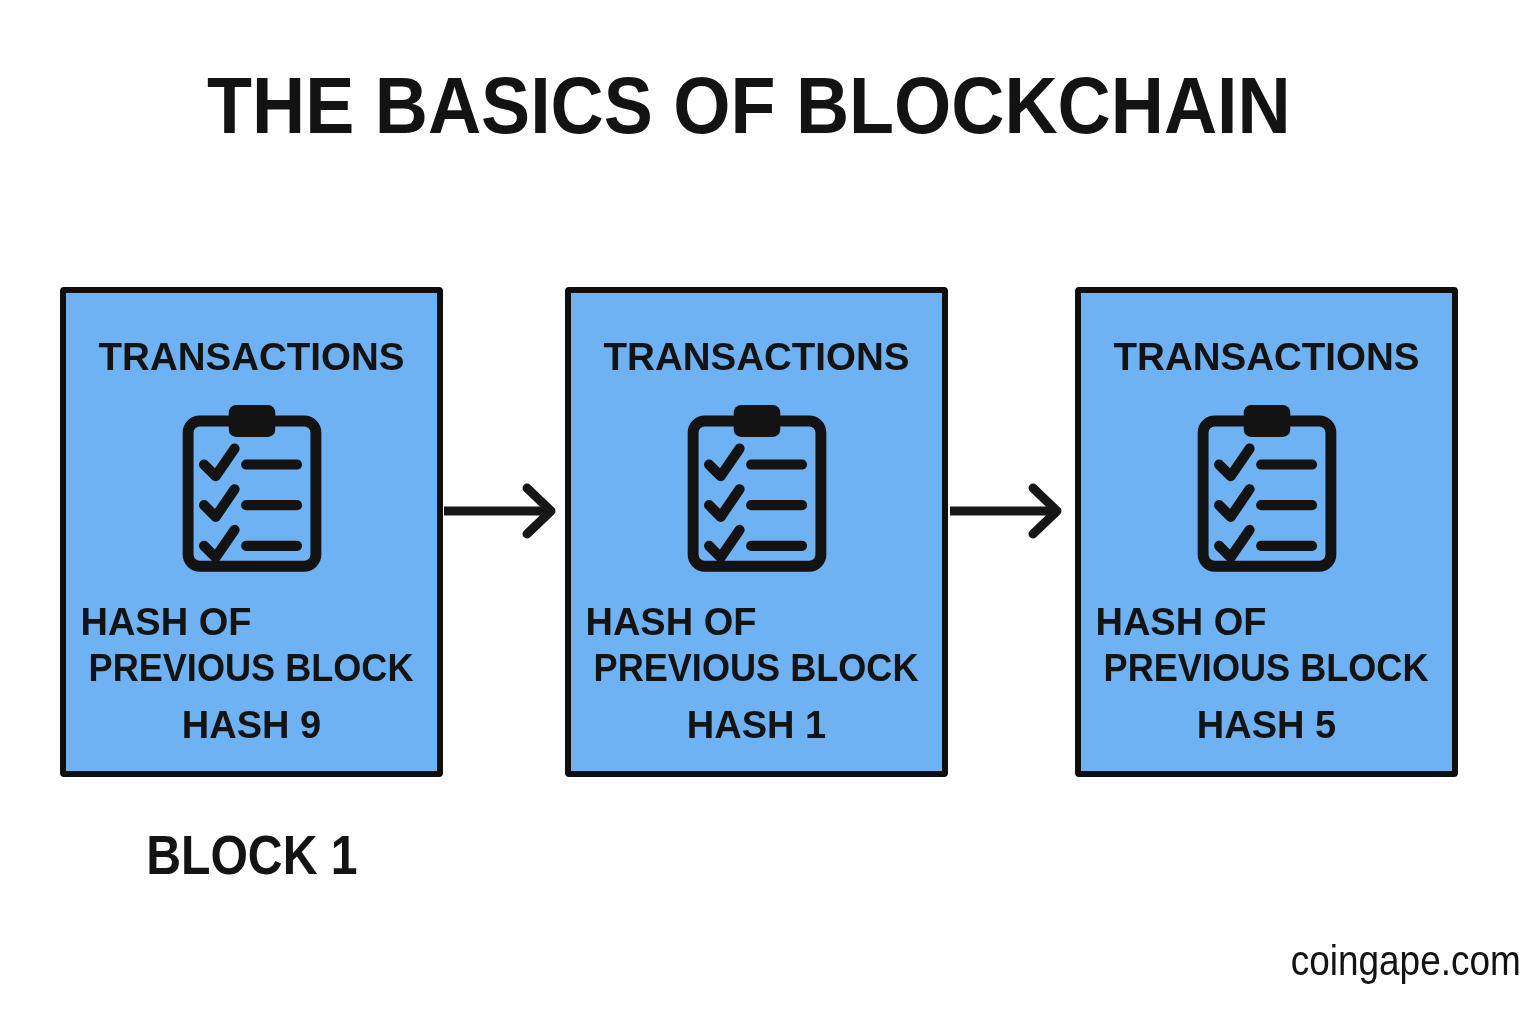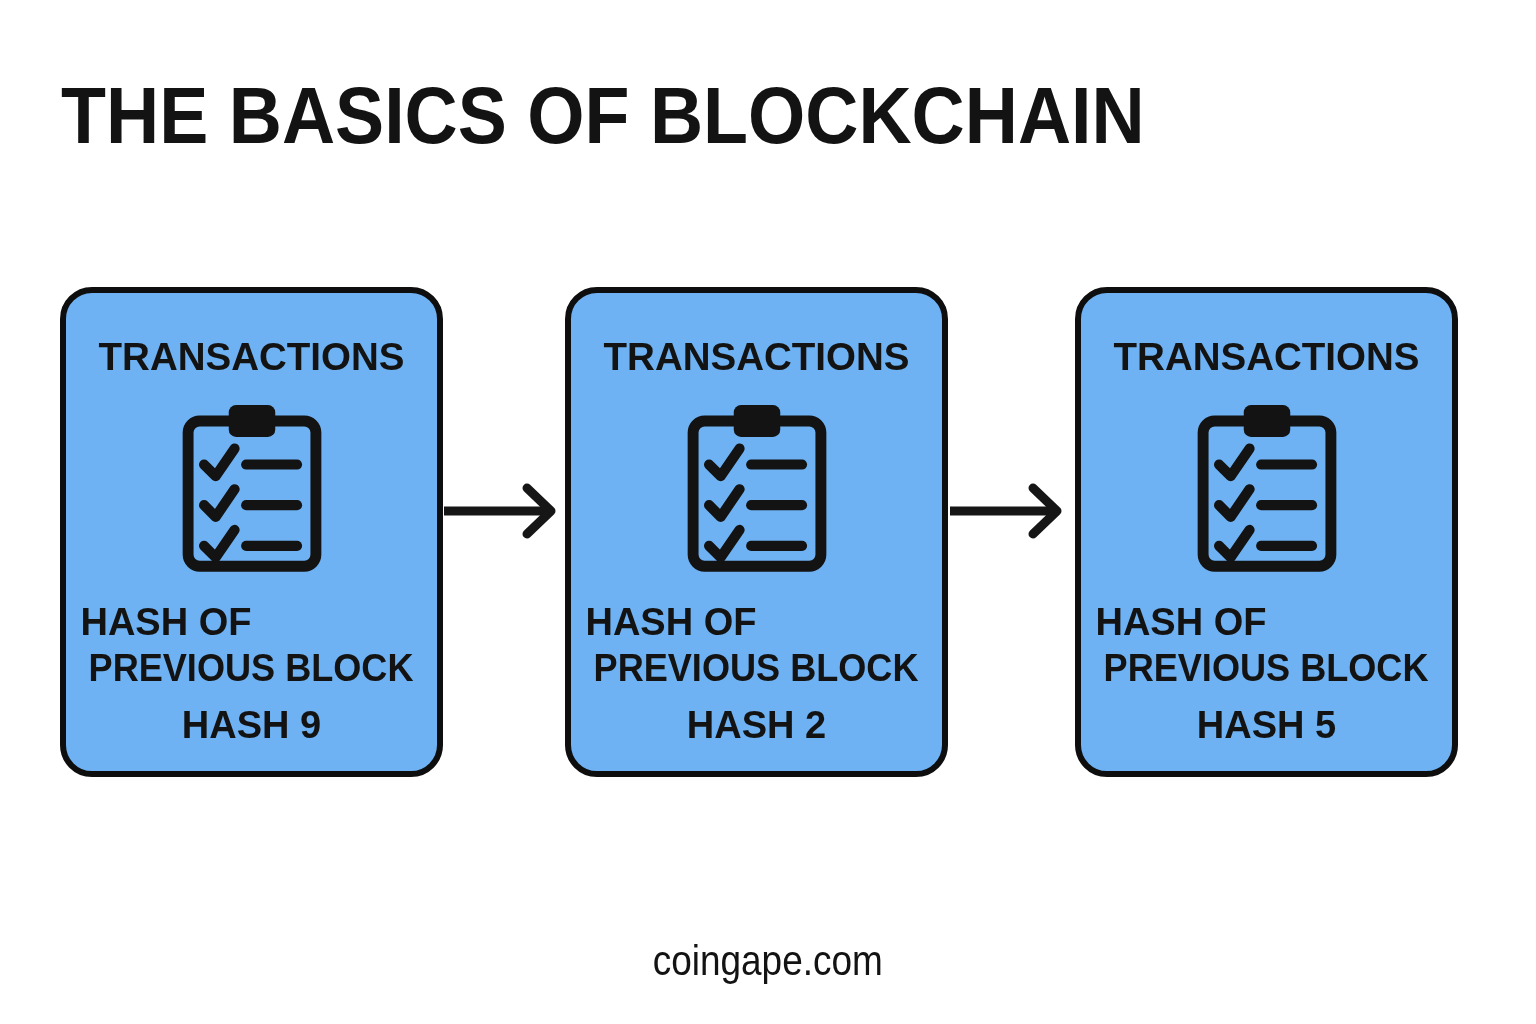--- a/index.html
+++ b/index.html
@@ -13,42 +13,42 @@
     height: 1024px;
     background: var(--background, #ffffff);
     overflow: hidden;
     color: var(--text, #131313);
   }
   .title {
     position: absolute;
     top: 62px;
     left: 0;
     width: 1489px;
-    margin: 14px;
-    text-align: left;
+    margin: 4px;
+    text-align: center;
     font-size: 80px;
     font-weight: 700;
     line-height: 1;
     letter-spacing: 0;
     white-space: nowrap;
   }
   .title .squeeze {
     display: inline-block;
     transform: scaleX(0.92);
     transform-origin: center;
   }
   .block {
     position: absolute;
     top: 287px;
     width: 383px;
     height: 490px;
     box-sizing: border-box;
     background: var(--block-fill, #6EB2F3);
     border: 6px solid var(--outline, #0E0E0E);
-    border-radius: 32px;
+    border-radius: 4px;
     display: flex;
     flex-direction: column;
     align-items: center;
   }
   .block-1 { left: 60px; }
   .block-2 { left: 565px; }
   .block-3 { left: 1075px; }
   .tx-label {
     margin-top: 45px;
     font-size: 38.5px;
@@ -106,21 +106,21 @@
     width: 124px;
     height: 60px;
   }
   .arrow-1 { left: 441px; }
   .arrow-2 { left: 947px; }
   .footer {
     position: absolute;
     top: 940px;
     left: 0;
     width: 1536px;
-    text-align: center;
+    text-align: right;
     font-size: 42px;
     font-weight: 400;
     line-height: 1;
     white-space: nowrap;
   }
   .footer .squeeze {
     display: inline-block;
     transform: scaleX(0.88);
     transform-origin: center;
   }
@@ -162,21 +162,21 @@
       <line class="icon-stroke" x1="44" y1="41" x2="79" y2="41" stroke-width="7" stroke-linecap="round"></line>
       <polyline class="icon-stroke" points="15,69 23,77 36,58" stroke-width="7" stroke-linecap="round" stroke-linejoin="round"></polyline>
       <line class="icon-stroke" x1="44" y1="69" x2="79" y2="69" stroke-width="7" stroke-linecap="round"></line>
       <polyline class="icon-stroke" points="15,97 23,105 36,86" stroke-width="7" stroke-linecap="round" stroke-linejoin="round"></polyline>
       <line class="icon-stroke" x1="44" y1="97" x2="79" y2="97" stroke-width="7" stroke-linecap="round"></line>
     </svg>
     <div class="hash-of">
       <span class="line line1">HASH OF</span>
       <span class="line line2">PREVIOUS BLOCK</span>
     </div>
-    <div class="hash-value">HASH 2</div>
+    <div class="hash-value">HASH 1</div>
   </section>
 
   <section class="block block-3">
     <div class="tx-label">TRANSACTIONS</div>
     <svg class="clipboard" viewBox="0 0 96 115">
       <rect class="icon-stroke" x="4" y="11" width="88" height="100" rx="8" stroke-width="7.5"></rect>
       <rect class="icon-fill" x="32" y="0" width="32" height="22" rx="5"></rect>
       <polyline class="icon-stroke" points="15,41 23,49 36,30" stroke-width="7" stroke-linecap="round" stroke-linejoin="round"></polyline>
       <line class="icon-stroke" x1="44" y1="41" x2="79" y2="41" stroke-width="7" stroke-linecap="round"></line>
       <polyline class="icon-stroke" points="15,69 23,77 36,58" stroke-width="7" stroke-linecap="round" stroke-linejoin="round"></polyline>
@@ -193,16 +193,17 @@
 
   <svg class="arrow arrow-1" viewBox="0 0 124 60">
     <line x1="3" y1="30" x2="104" y2="30" stroke="#161616" stroke-width="9"></line>
     <polyline points="86,7 110,30 86,53" fill="none" stroke="#161616" stroke-width="9" stroke-linecap="round" stroke-linejoin="round"></polyline>
   </svg>
   <svg class="arrow arrow-2" viewBox="0 0 124 60">
     <line x1="3" y1="30" x2="104" y2="30" stroke="#161616" stroke-width="9"></line>
     <polyline points="86,7 110,30 86,53" fill="none" stroke="#161616" stroke-width="9" stroke-linecap="round" stroke-linejoin="round"></polyline>
   </svg>
 
+  <div class="block-label label-1"><span class="squeeze">BLOCK 1</span></div>
 
   <div class="footer"><span class="squeeze">coingape.com</span></div>
 
 </div>
 
 </body></html>

